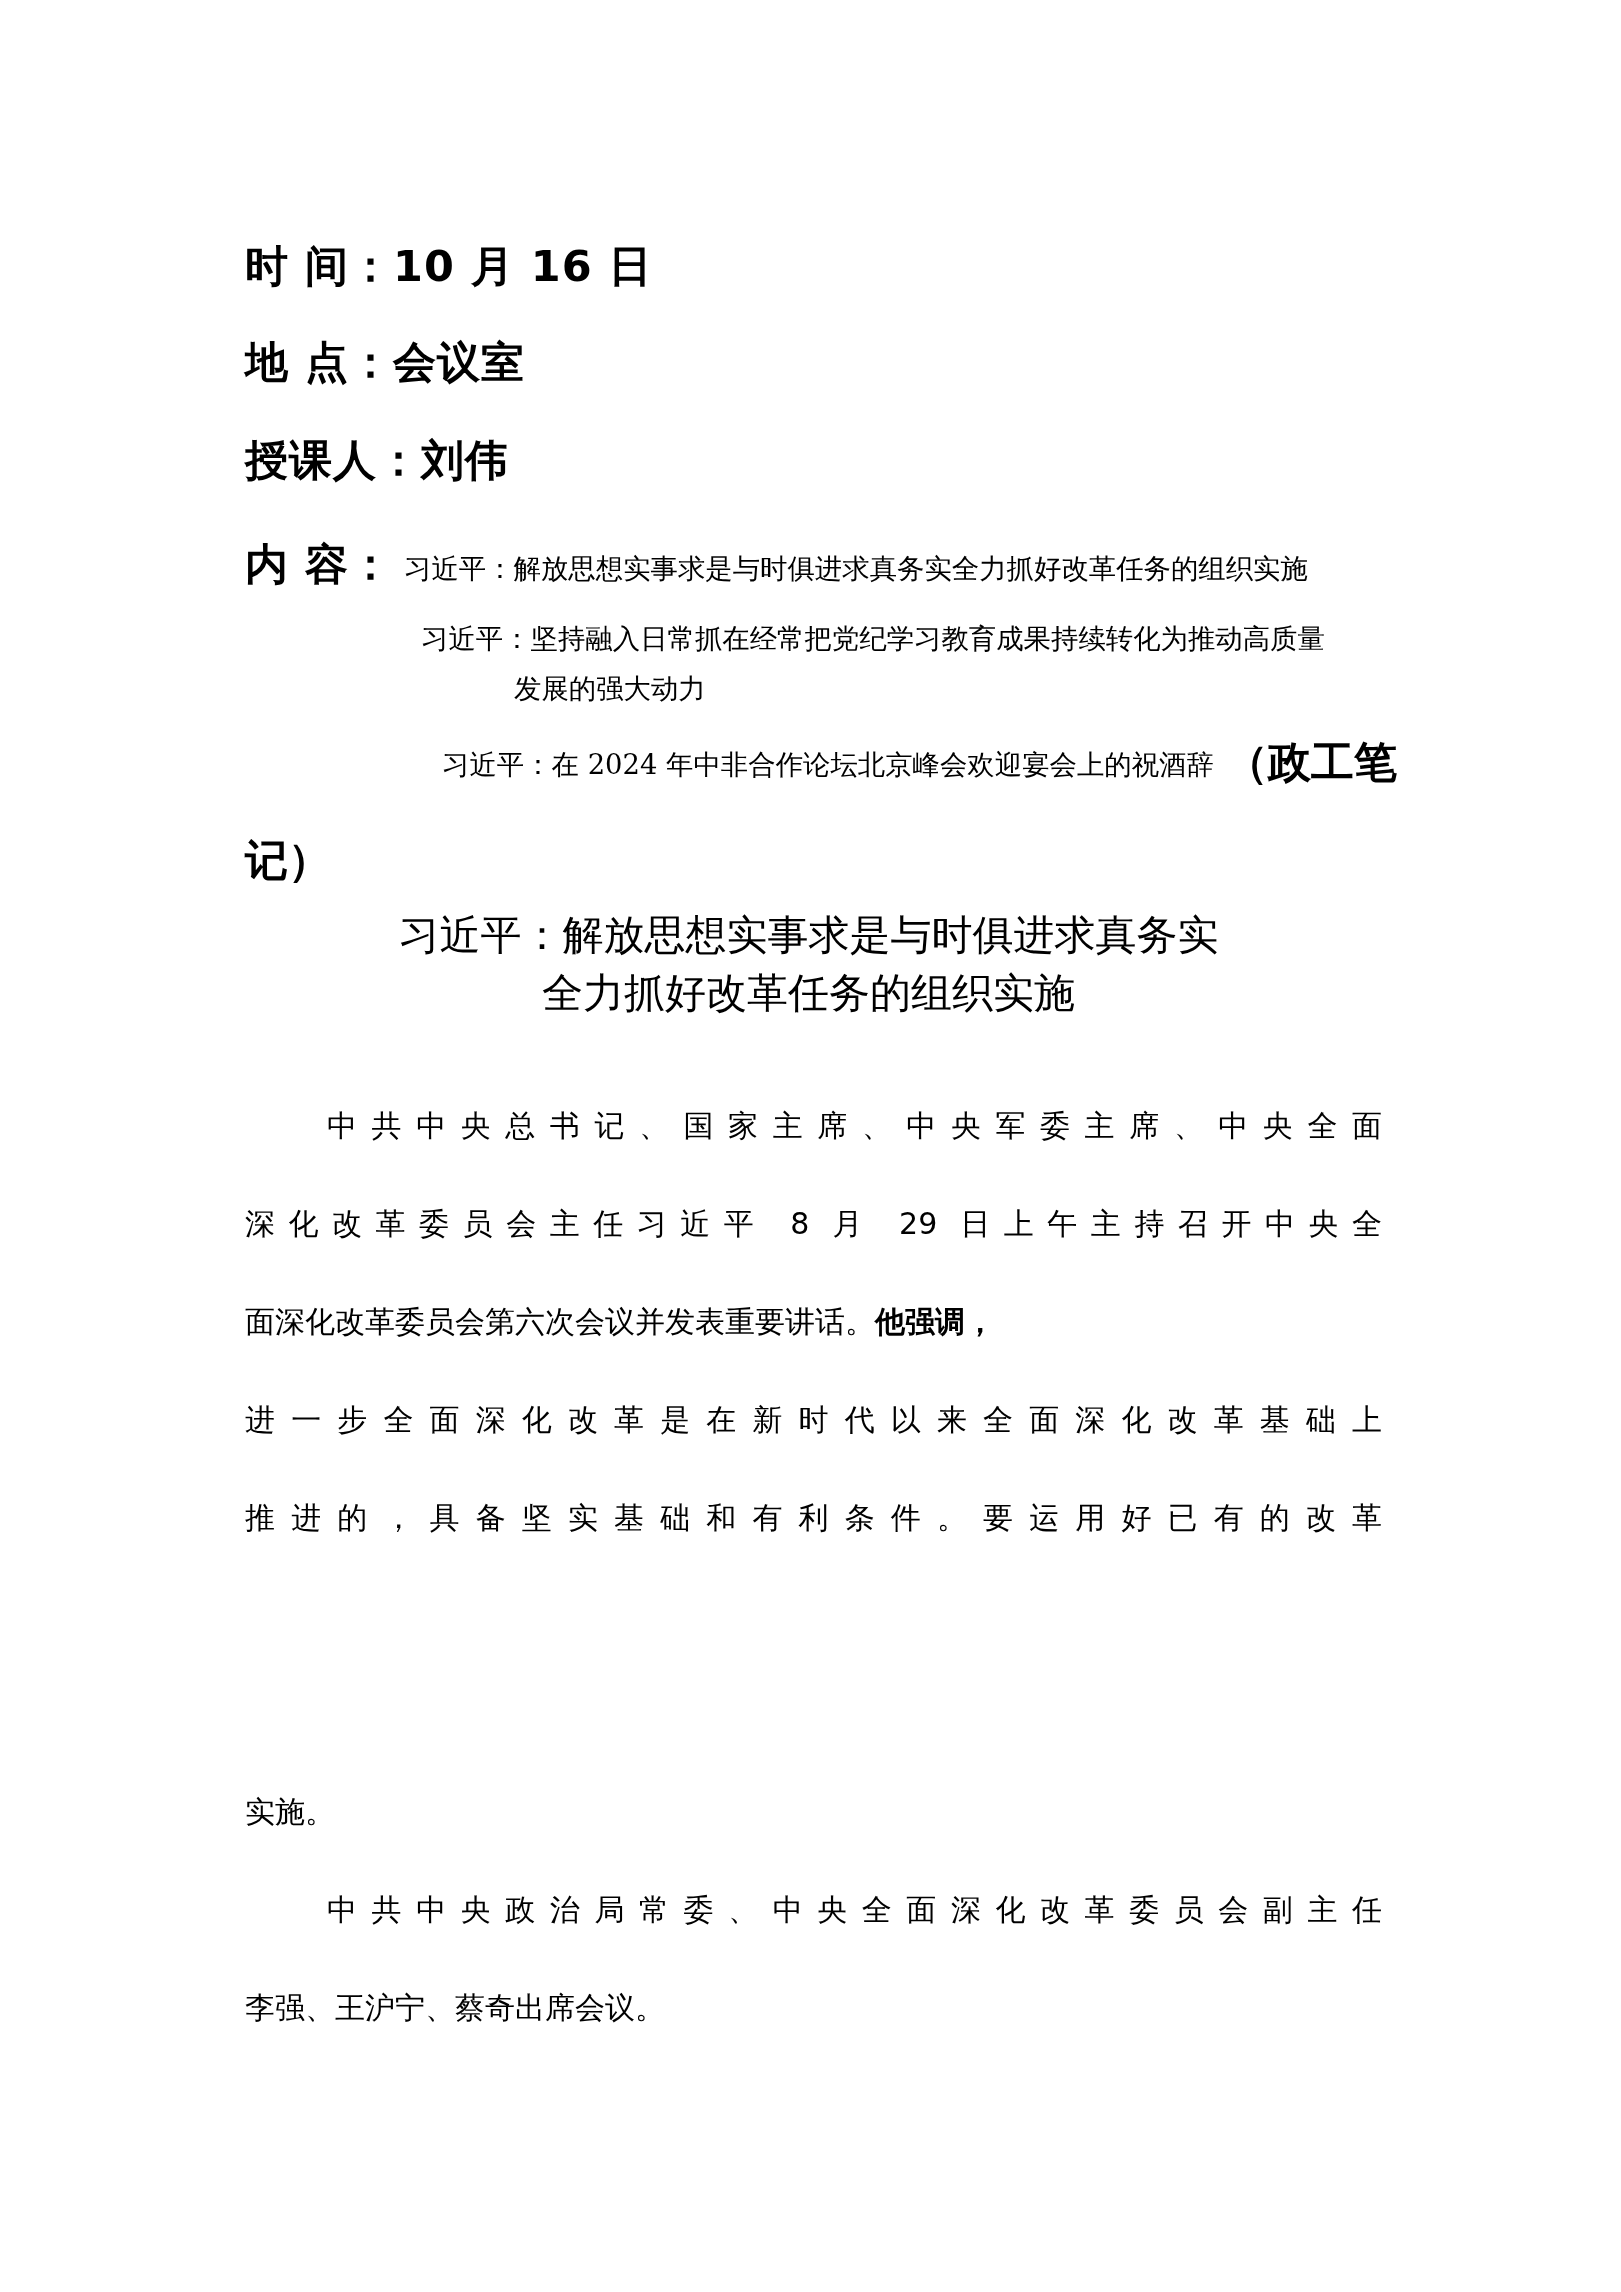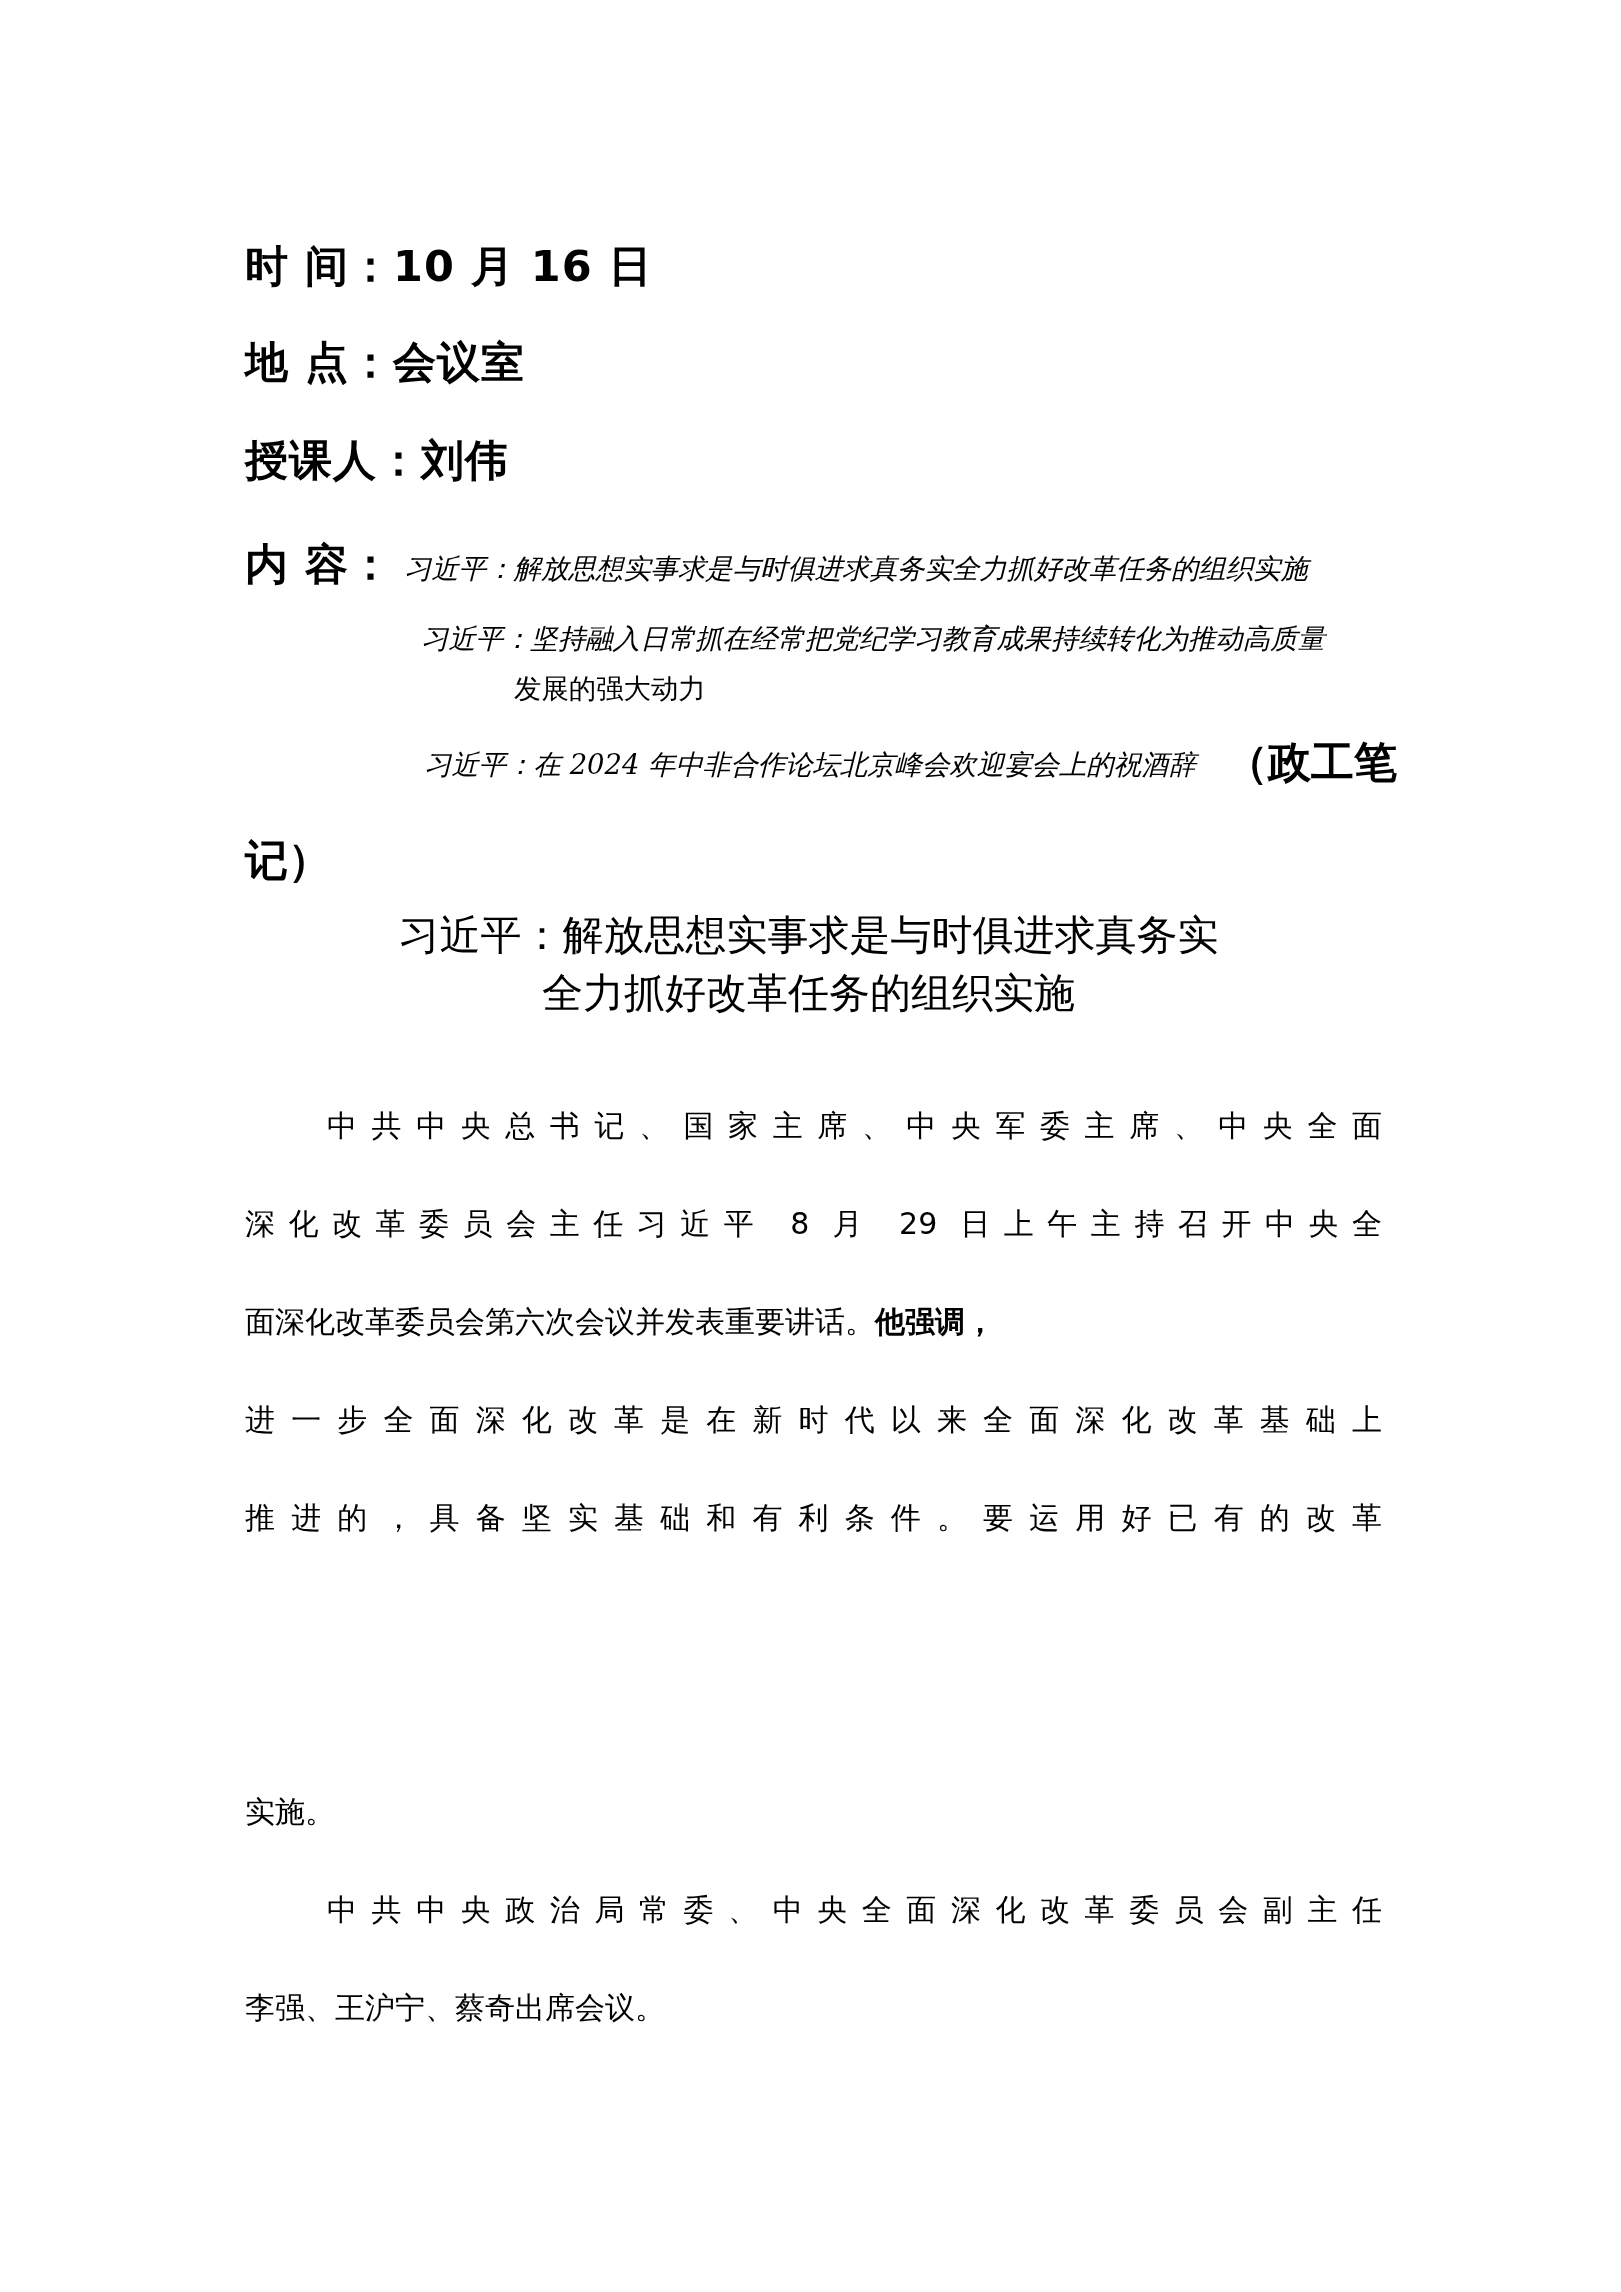--- a/index.html
+++ b/index.html
@@ -32,21 +32,20 @@
     .meta-label { display: inline-block; }
     .meta-value { display: inline-block; }
 
     .content-item {
       position: absolute;
       font-family: "DejaVu Serif", "Liberation Serif", serif;
       font-size: 27.4px;
       line-height: 35px;
       white-space: nowrap;
       letter-spacing: 0px;
-      font-style: italic;
     }
     .content-wrap {
       position: absolute;
       font-family: "DejaVu Serif", "Liberation Serif", serif;
       font-size: 27.4px;
       line-height: 35px;
       white-space: nowrap;
     }
     .source-tag {
       position: absolute;
@@ -91,21 +90,21 @@
   <div class="meta-line" style="top:433px;">
     <span class="meta-label">授课人：</span><span class="meta-value">刘伟</span>
   </div>
   <div class="meta-line" style="top:537px;">
     <span class="meta-label">内  容：</span>
   </div>
 
   <div class="content-item" style="left:404px; top:551px;">习近平：解放思想实事求是与时俱进求真务实全力抓好改革任务的组织实施</div>
   <div class="content-item" style="left:421px; top:621px;">习近平：坚持融入日常抓在经常把党纪学习教育成果持续转化为推动高质量</div>
   <div class="content-wrap" style="left:514px; top:671px;">发展的强大动力</div>
-  <div class="content-item" style="left:424px; top:747px;">习近平：在 2024 年中非合作论坛北京峰会欢迎宴会上的祝酒辞</div>
+  <div class="content-item" style="left:442px; top:747px;">习近平：在 2024 年中非合作论坛北京峰会欢迎宴会上的祝酒辞</div>
   <div class="source-tag" style="left:1225px; top:735px;">（政工笔</div>
   <div class="source-tag" style="left:245px; top:833px;">记）</div>
 
   <div class="article-title" style="top:910px;">习近平：解放思想实事求是与时俱进求真务实</div>
   <div class="article-title" style="top:968px;">全力抓好改革任务的组织实施</div>
 
   <div class="body-line indent" style="top:1098px;">中共中央总书记、国家主席、中央军委主席、中央全面</div>
   <div class="body-line" style="top:1196px;">深化改革委员会主任习近平 8 月 29 日上午主持召开中央全</div>
   <div class="body-line last" style="top:1294px;"><span>面深化改革委员会第六次会议并发表重要讲话。</span><span class="bold">他强调，</span></div>
   <div class="body-line" style="top:1392px;">进一步全面深化改革是在新时代以来全面深化改革基础上</div>

